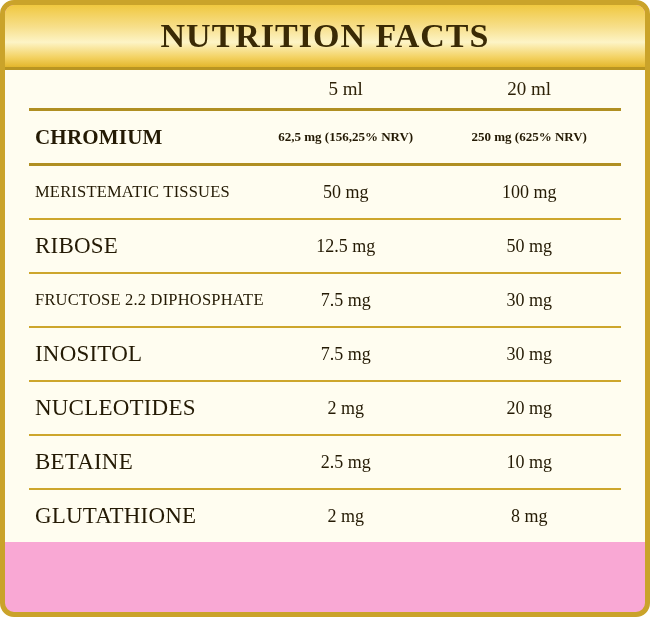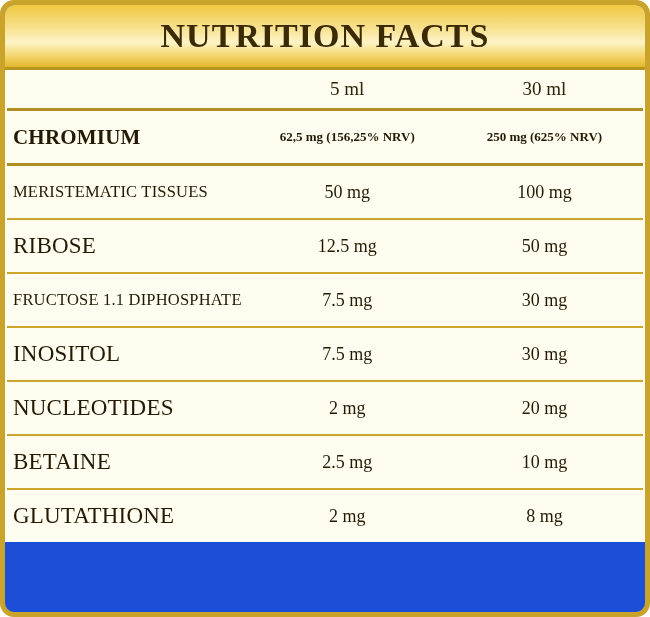--- a/index.html
+++ b/index.html
@@ -10,21 +10,21 @@
   body {
     width: 650px;
     height: 617px;
     font-family: "Liberation Sans", sans-serif;
   }
   .panel {
     position: relative;
     width: 650px;
     height: 617px;
     box-sizing: border-box;
-    background: #1d4ed8;
+    background: #f9a8d4;
     border: 5px solid #caa32a;
     border-radius: 14px;
     overflow: hidden;
   }
   
   .header {
     position: relative;
     height: 62px;
     background: linear-gradient(to bottom, #f0c840 0%, #f7df8a 35%, #fdf4c6 60%, #f3d160 85%, #e3b62c 100%);
     border-bottom: 3px solid #b99522;
@@ -35,21 +35,21 @@
   .header-title {
     font-family: "Liberation Serif", serif;
     font-weight: bold;
     font-size: 34px;
     letter-spacing: 1px;
     color: #3a2a05;
     text-transform: uppercase;
   }
   .table-wrap {
     background: #fffdf0;
-    padding: 0 2px;
+    padding: 0 24px;
     box-sizing: border-box;
   }
   table.nf {
     width: 100%;
     border-collapse: collapse;
     table-layout: fixed;
   }
   table.nf col.c-name { width: 38%; }
   table.nf col.c-v1 { width: 31%; }
   table.nf col.c-v2 { width: 31%; }
@@ -118,21 +118,21 @@
     <table class="nf">
       <colgroup>
         <col class="c-name">
         <col class="c-v1">
         <col class="c-v2">
       </colgroup>
       <tbody>
         <tr class="col-head">
           <td class="blank"></td>
           <td>5 ml</td>
-          <td>30 ml</td>
+          <td>20 ml</td>
         </tr>
 
         <tr class="row highlight">
           <td class="nutrient">CHROMIUM</td>
           <td class="val">62,5 mg (156,25% NRV)</td>
           <td class="val">250 mg (625% NRV)</td>
         </tr>
 
         <tr class="row">
           <td class="nutrient small">MERISTEMATIC TISSUES</td>
@@ -140,21 +140,21 @@
           <td class="val">100 mg</td>
         </tr>
 
         <tr class="row">
           <td class="nutrient">RIBOSE</td>
           <td class="val">12.5 mg</td>
           <td class="val">50 mg</td>
         </tr>
 
         <tr class="row">
-          <td class="nutrient small">FRUCTOSE 1.1 DIPHOSPHATE</td>
+          <td class="nutrient small">FRUCTOSE 2.2 DIPHOSPHATE</td>
           <td class="val">7.5 mg</td>
           <td class="val">30 mg</td>
         </tr>
 
         <tr class="row">
           <td class="nutrient">INOSITOL</td>
           <td class="val">7.5 mg</td>
           <td class="val">30 mg</td>
         </tr>
 

